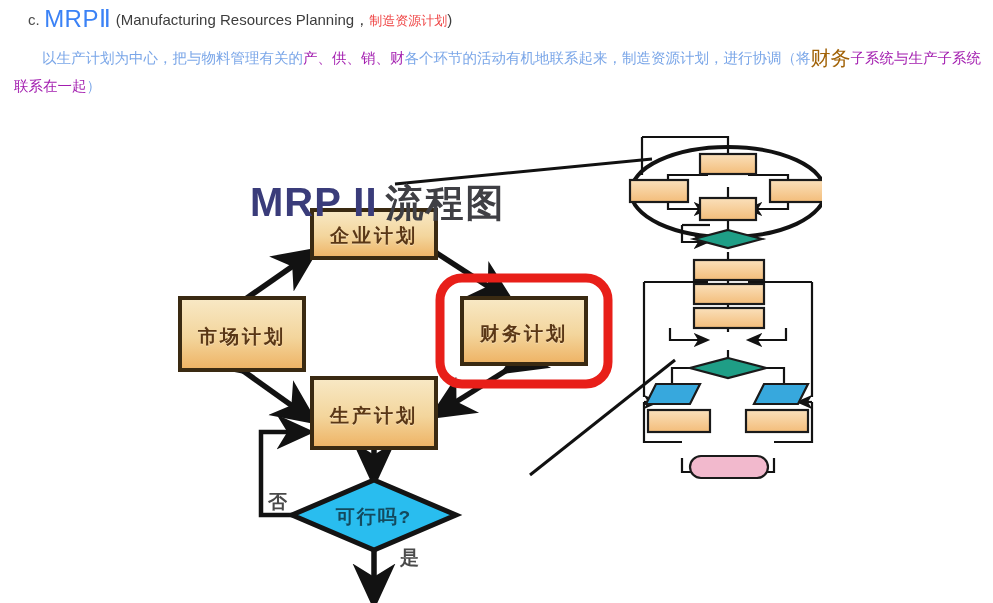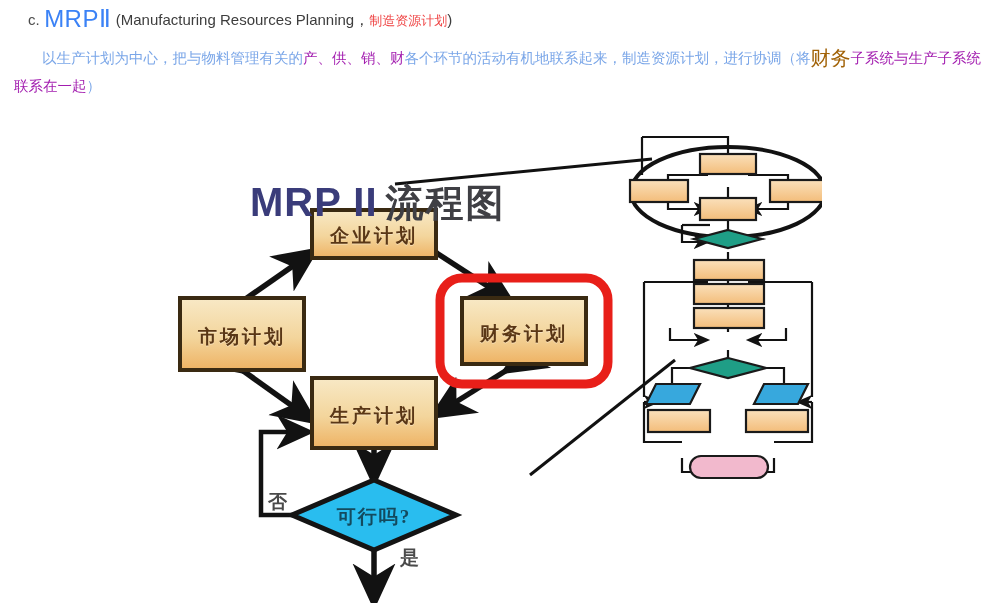--- a/index.html
+++ b/index.html
@@ -121,21 +121,21 @@
     font-weight: bold;
     font-size: 19px;
     color: #5a3716;
     letter-spacing: 3px;
     text-align: center;
     white-space: nowrap;
     text-shadow: 0 1px 0 rgba(255,255,255,0.35);
   }
   .diamond-label {
     position: absolute;
-    font-family: Liberation Serif, serif;
+    font-family: Liberation Mono, monospace;
     font-weight: bold;
     font-size: 19px;
     color: #134a5e;
     letter-spacing: 2px;
     white-space: nowrap;
     text-align: center;
   }
   .branch-label {
     position: absolute;
     font-family: "DejaVu Serif", "Liberation Serif", serif;

